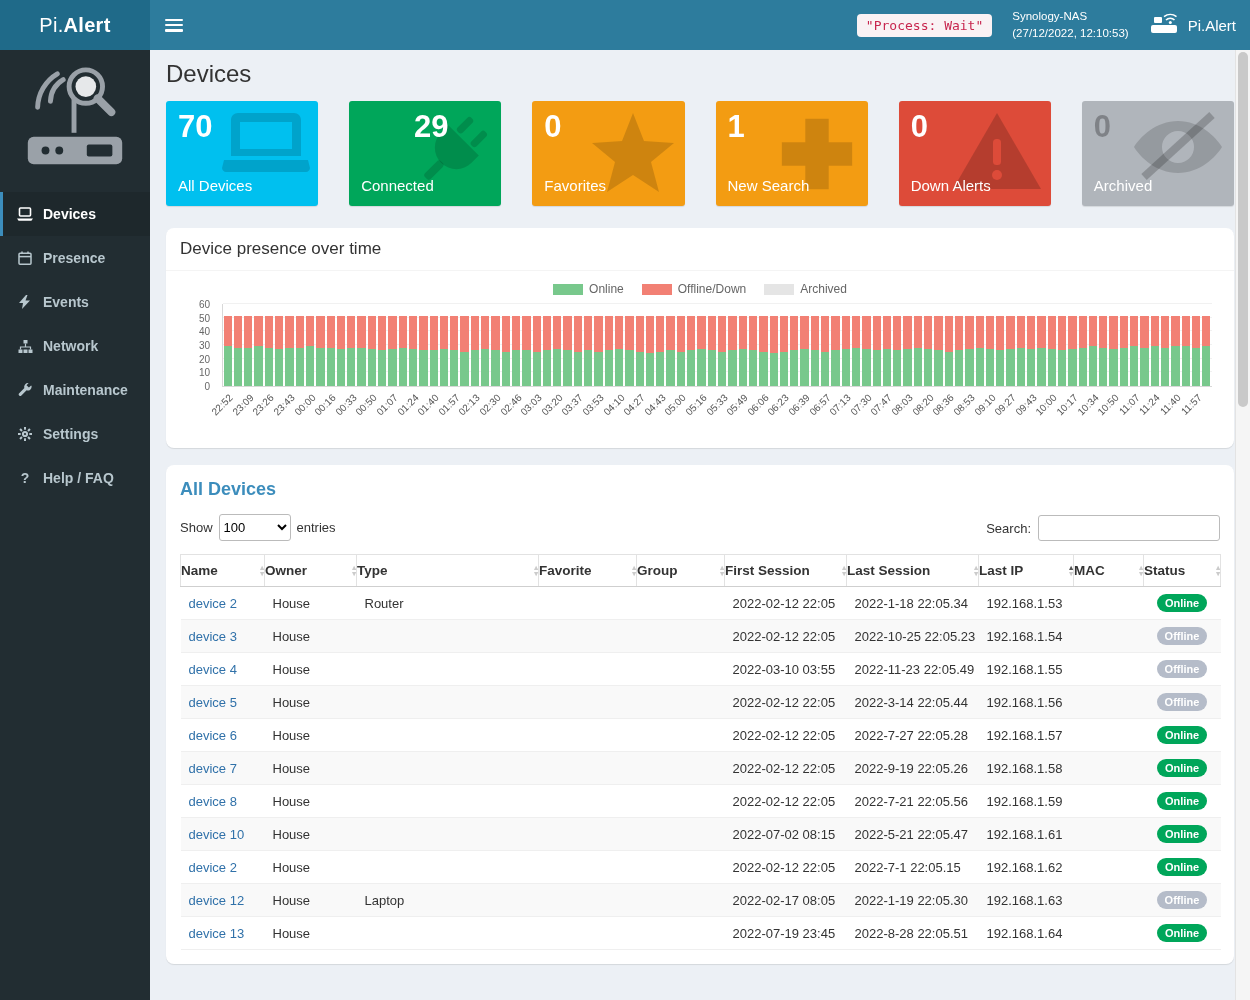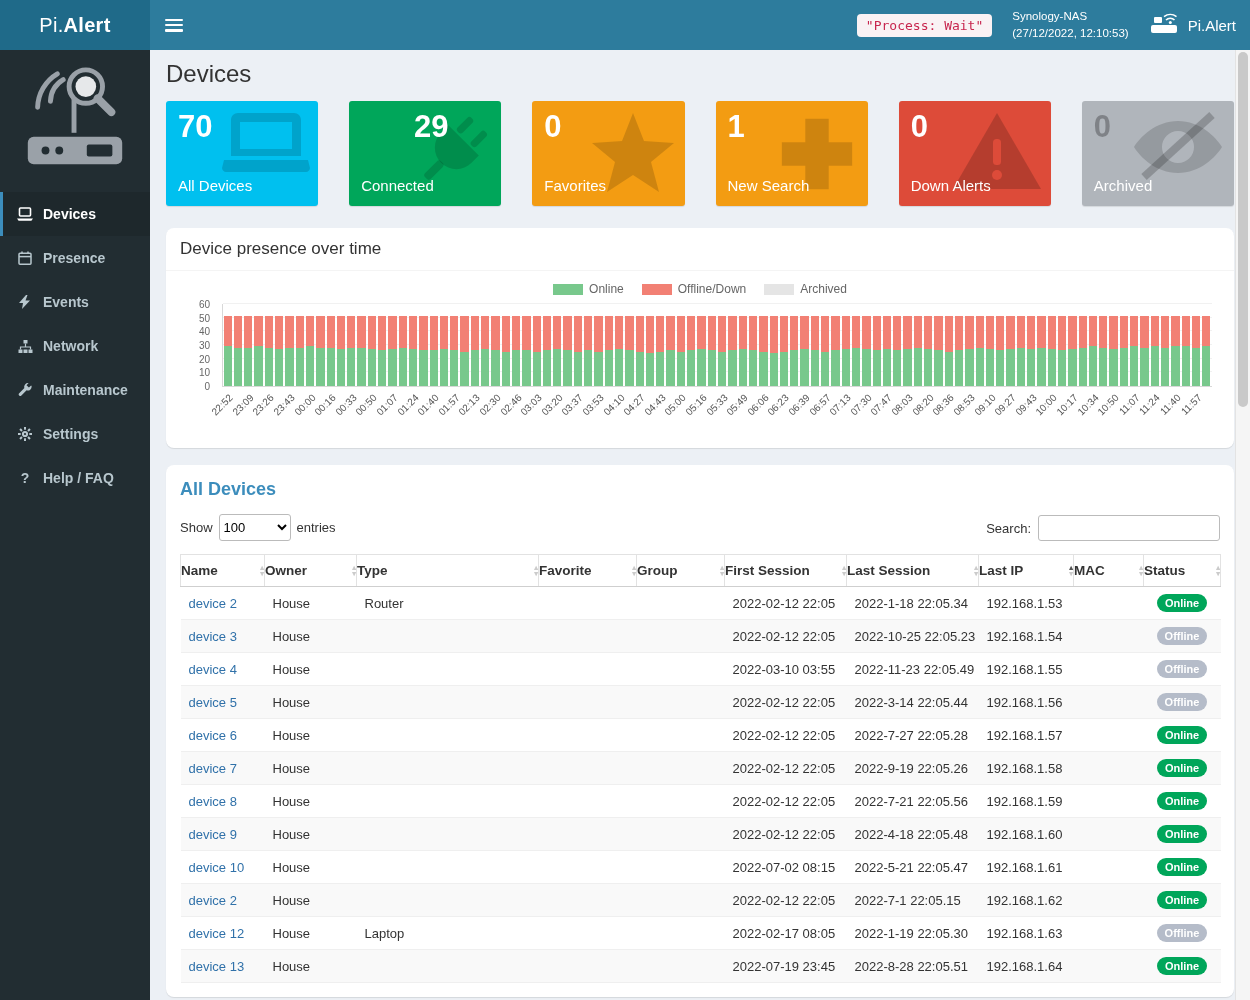--- a/index.html
+++ b/index.html
@@ -894,32 +894,20 @@
     <td class="c-type"></td>
     <td class="c-fav"></td>
     <td class="c-group"></td>
     <td class="c-first">2022-02-12  22:05</td>
     <td class="c-last">2022-7-21  22:05.56</td>
     <td class="c-ip">192.168.1.59</td>
     <td class="c-mac"></td>
     <td class="c-status"><span class="status-badge" style="background: rgb(0, 166, 90);">Online</span></td>
   </tr>
             <tr>
-    <td class="c-name"><a href="#">device 9</a></td>
-    <td class="c-owner">House</td>
-    <td class="c-type"></td>
-    <td class="c-fav"></td>
-    <td class="c-group"></td>
-    <td class="c-first">2022-02-12  22:05</td>
-    <td class="c-last">2022-4-18  22:05.48</td>
-    <td class="c-ip">192.168.1.60</td>
-    <td class="c-mac"></td>
-    <td class="c-status"><span class="status-badge" style="background: rgb(0, 166, 90);">Online</span></td>
-  </tr>
-            <tr>
     <td class="c-name"><a href="#">device 10</a></td>
     <td class="c-owner">House</td>
     <td class="c-type"></td>
     <td class="c-fav"></td>
     <td class="c-group"></td>
     <td class="c-first">2022-07-02  08:15</td>
     <td class="c-last">2022-5-21  22:05.47</td>
     <td class="c-ip">192.168.1.61</td>
     <td class="c-mac"></td>
     <td class="c-status"><span class="status-badge" style="background: rgb(0, 166, 90);">Online</span></td>

